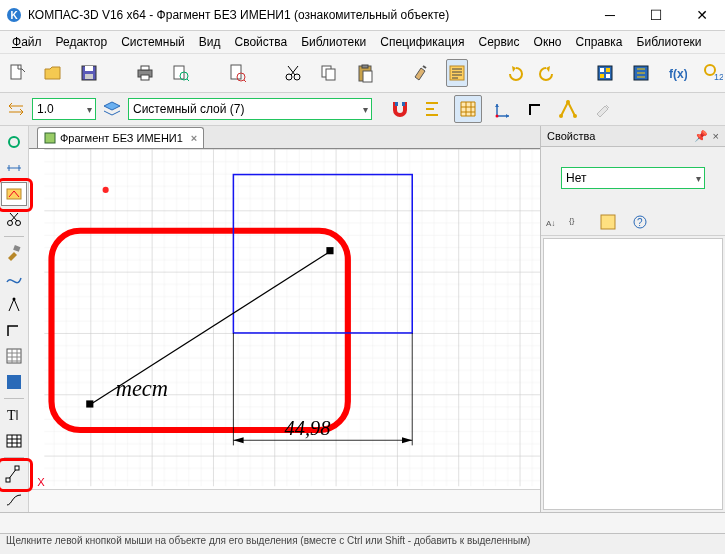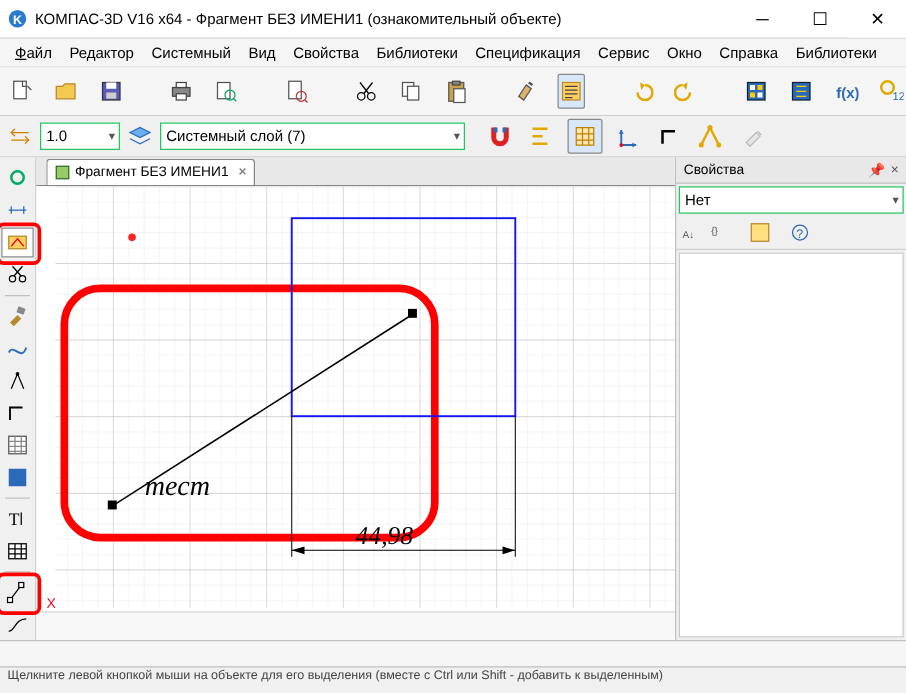--- a/index.html
+++ b/index.html
@@ -37,21 +37,21 @@
   .tab{height:20px;background:#fff;border:1px solid #888;border-bottom:none;padding:0 6px;display:flex;align-items:center;gap:4px;font-size:11px;border-radius:3px 3px 0 0}
   .tab .small-icon{width:12px;height:12px}
   .tab .close-x{margin-left:4px;font-weight:bold;color:#888;font-size:11px}
   .canvas-wrap{flex:1;position:relative;background:#fff;overflow:hidden}
   .canvas{position:absolute;inset:0}
   .rpanel{width:184px;background:#f0f0f0;border-left:1px solid #c0c0c0;display:flex;flex-direction:column}
   .rpanel .rtitle{height:20px;display:flex;align-items:center;padding:0 6px;background:#e8e8e8;border-bottom:1px solid #c0c0c0;font-size:11px}
   .rpanel .rtitle .spacer{flex:1}
   .rpanel .rtitle .pin{font-size:11px;color:#555;margin-right:4px}
   .rpanel .rtitle .x{color:#555}
-  .rpanel .rcombo{margin:2px;height:20px}
+  .rpanel .rcombo{margin:20px;height:20px}
   .rpanel .ricons{display:flex;gap:4px;padding:4px;border-bottom:1px solid #d0d0d0}
   .rpanel .ricons .ri{width:18px;height:18px;display:flex;align-items:center;justify-content:center}
   .rpanel .rbody{flex:1;background:#fff;margin:2px;border:1px solid #c8c8c8}
   .bottombar{height:20px;background:#f5f5f5;border-top:1px solid #c0c0c0}
   .statusbar{height:18px;background:#f0f0f0;border-top:1px solid #c0c0c0;padding:1px 6px;font-size:10px;color:#444;white-space:nowrap;overflow:hidden}
   .statusrow{height:22px;background:#f8f8f8;border-top:1px solid #d0d0d0}
   
   .zoombox{display:flex;gap:2px;border:1px solid #bbb;border-radius:4px;padding:2px;margin-left:auto;background:#f8f8f8}
 </style>
 </head>

